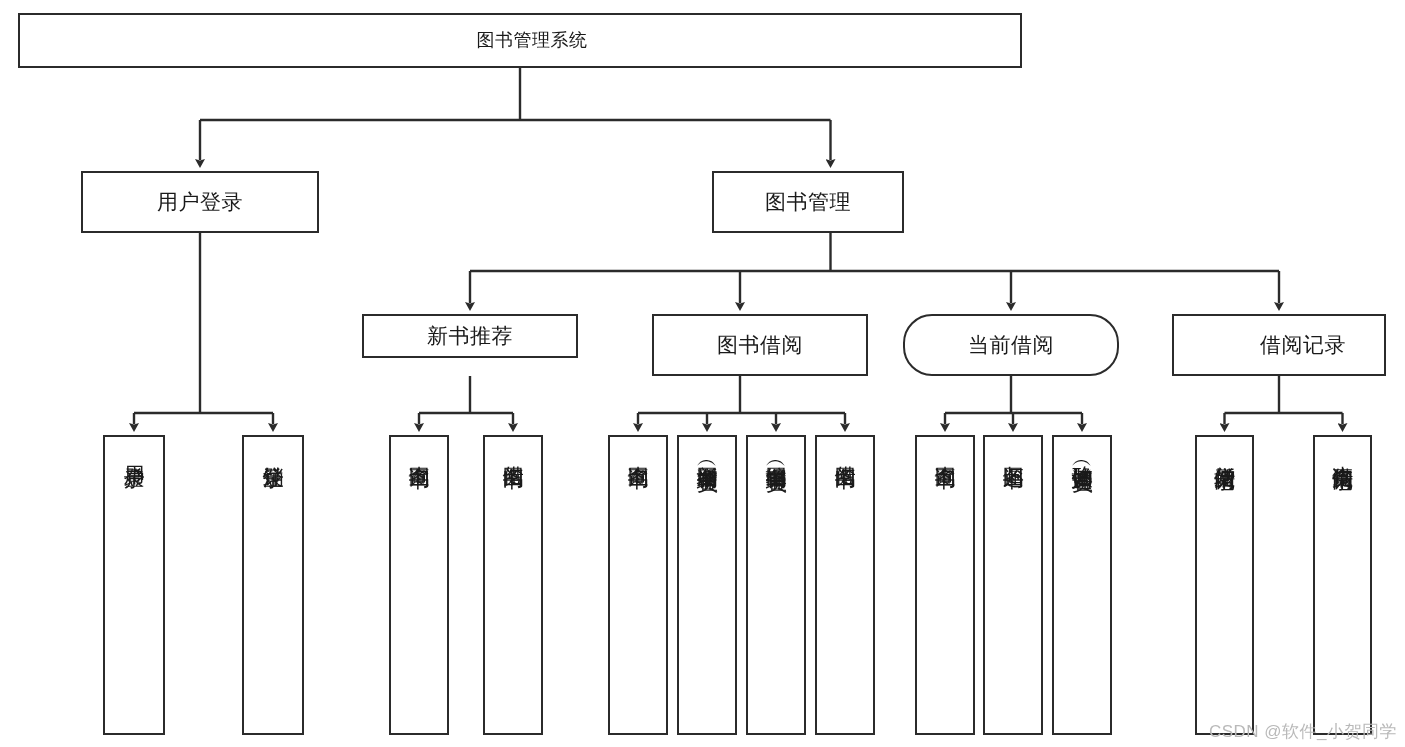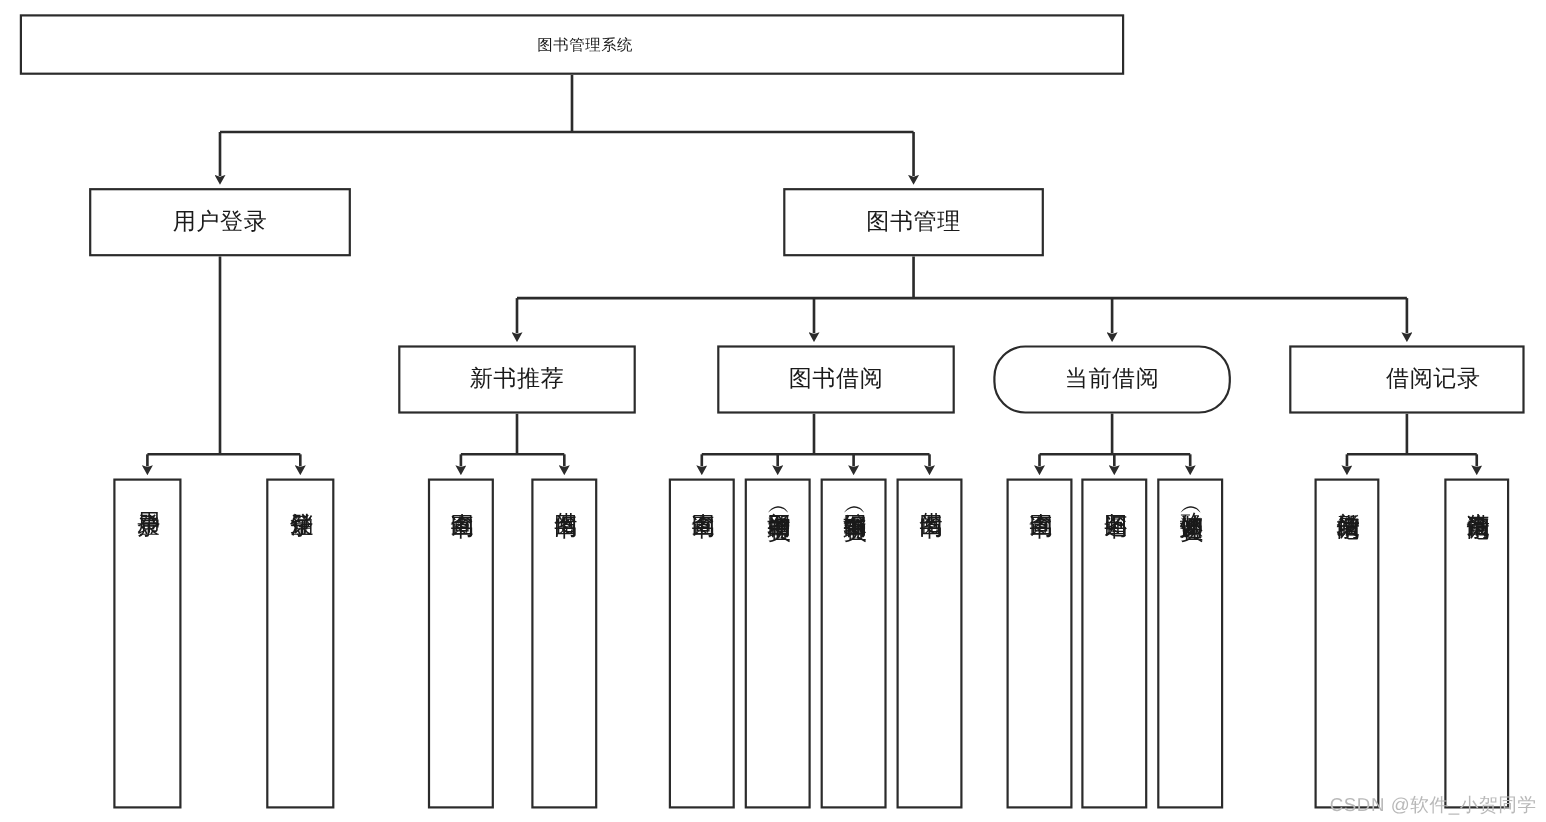--- a/index.html
+++ b/index.html
@@ -37,21 +37,21 @@
   .node .label {
     display: block;
     text-align: center;
     line-height: 1.18;
     letter-spacing: 0.5px;
   }
   .node.h .label {
     font-size: 21px;
   }
   .node.root .label {
-    font-size: 14px;
+    font-size: 18px;
     margin-left: 24px;
   }
   .node.v {
     align-items: flex-start;
     justify-content: center;
     padding-top: 12px;
   }
   .node.v .label {
     writing-mode: vertical-rl;
     text-orientation: upright;
@@ -119,24 +119,24 @@
       </g>
   </svg>
 
   <div id="nodes">
       <div class="node h root" style="left: 18px; top: 13px; width: 1004px; height: 55px;">
         <span class="label">图书管理系统</span>
       </div>
       <div class="node h" style="left: 81px; top: 171px; width: 238px; height: 62px;">
         <span class="label">用户登录</span>
       </div>
-      <div class="node h" style="left: 712px; top: 171px; width: 237px; height: 62px;">
+      <div class="node h" style="left: 712px; top: 171px; width: 192px; height: 62px;">
         <span class="label">图书管理</span>
       </div>
-      <div class="node h" style="left: 362px; top: 314px; width: 216px; height: 62px;">
+      <div class="node h" style="left: 362px; top: 314px; width: 216px; height: 44px;">
         <span class="label">新书推荐</span>
       </div>
       <div class="node h" style="left: 632px; top: 314px; width: 216px; height: 62px; margin-left: 20px;">
         <span class="label">图书借阅</span>
       </div>
       <div class="node h" style="left: 903px; top: 314px; width: 216px; height: 62px; border-radius: 29px;">
         <span class="label">当前借阅</span>
       </div>
       <div class="node h" style="left: 1172px; top: 314px; width: 214px; height: 62px; padding-left: 48px;">
         <span class="label">借阅记录</span>

